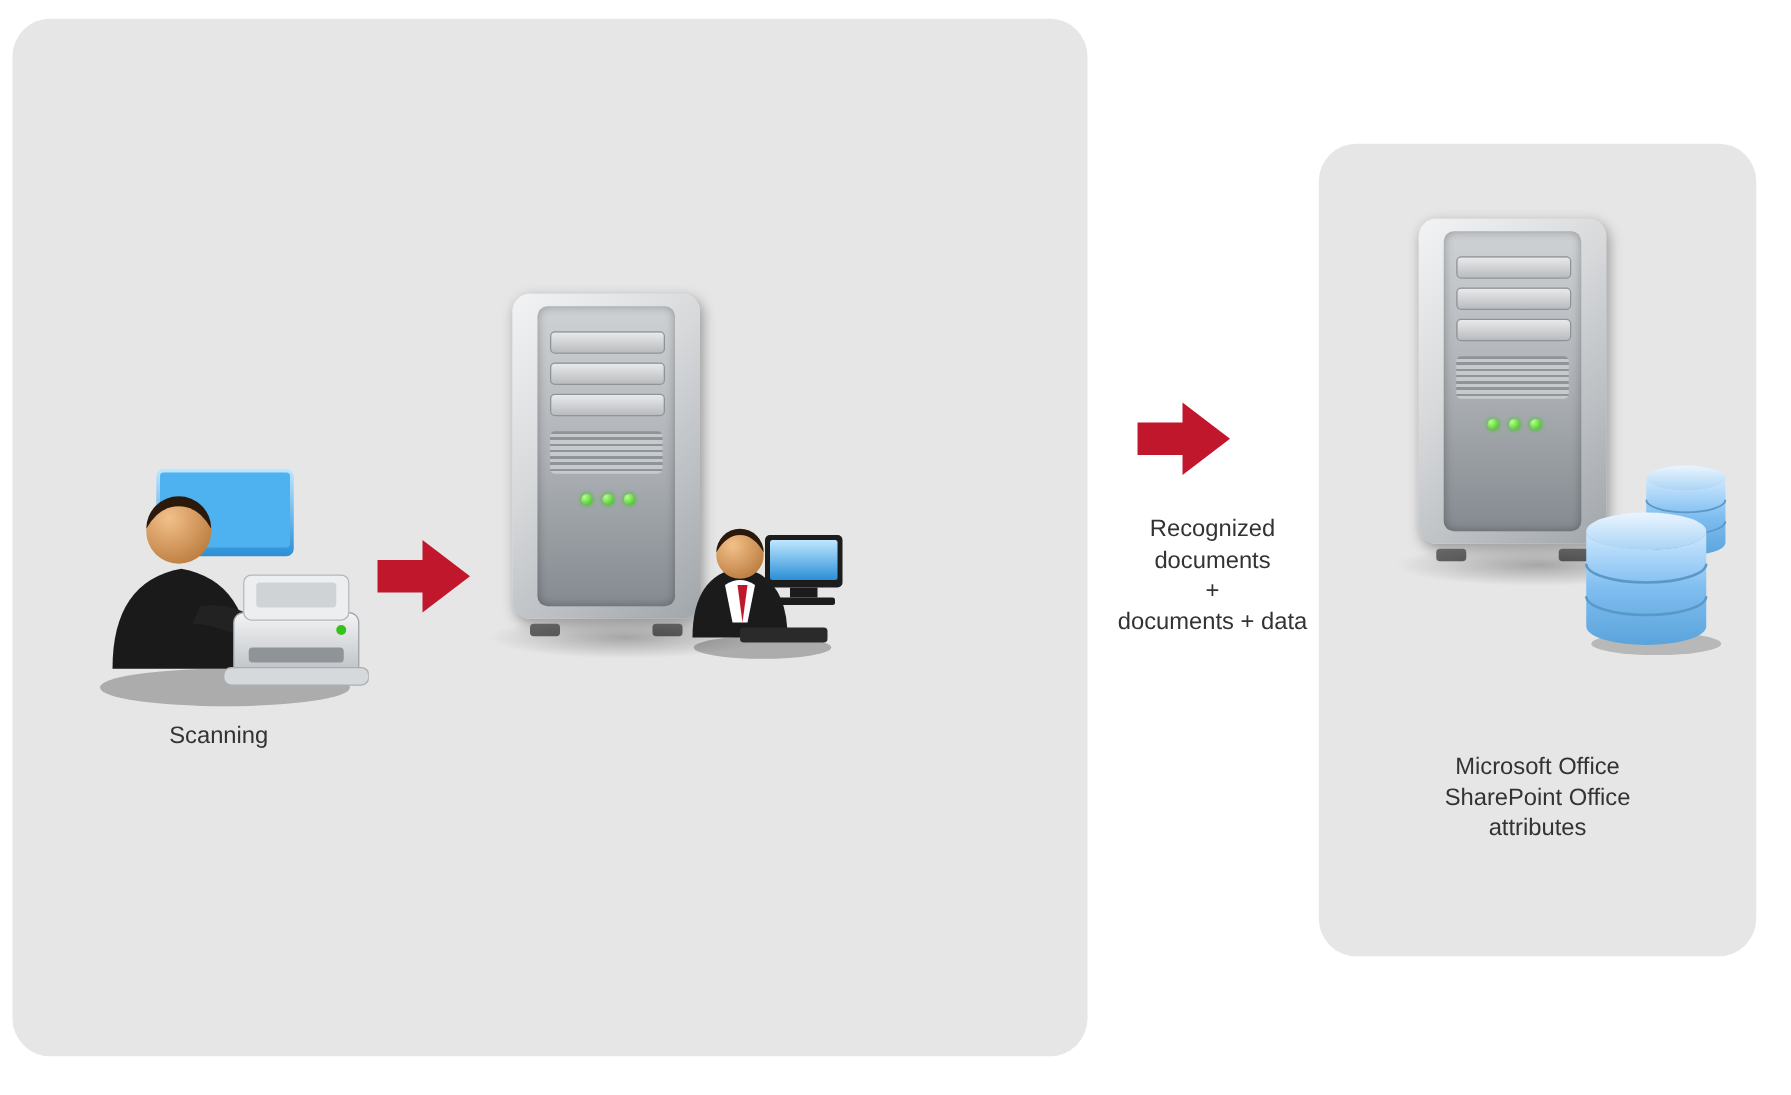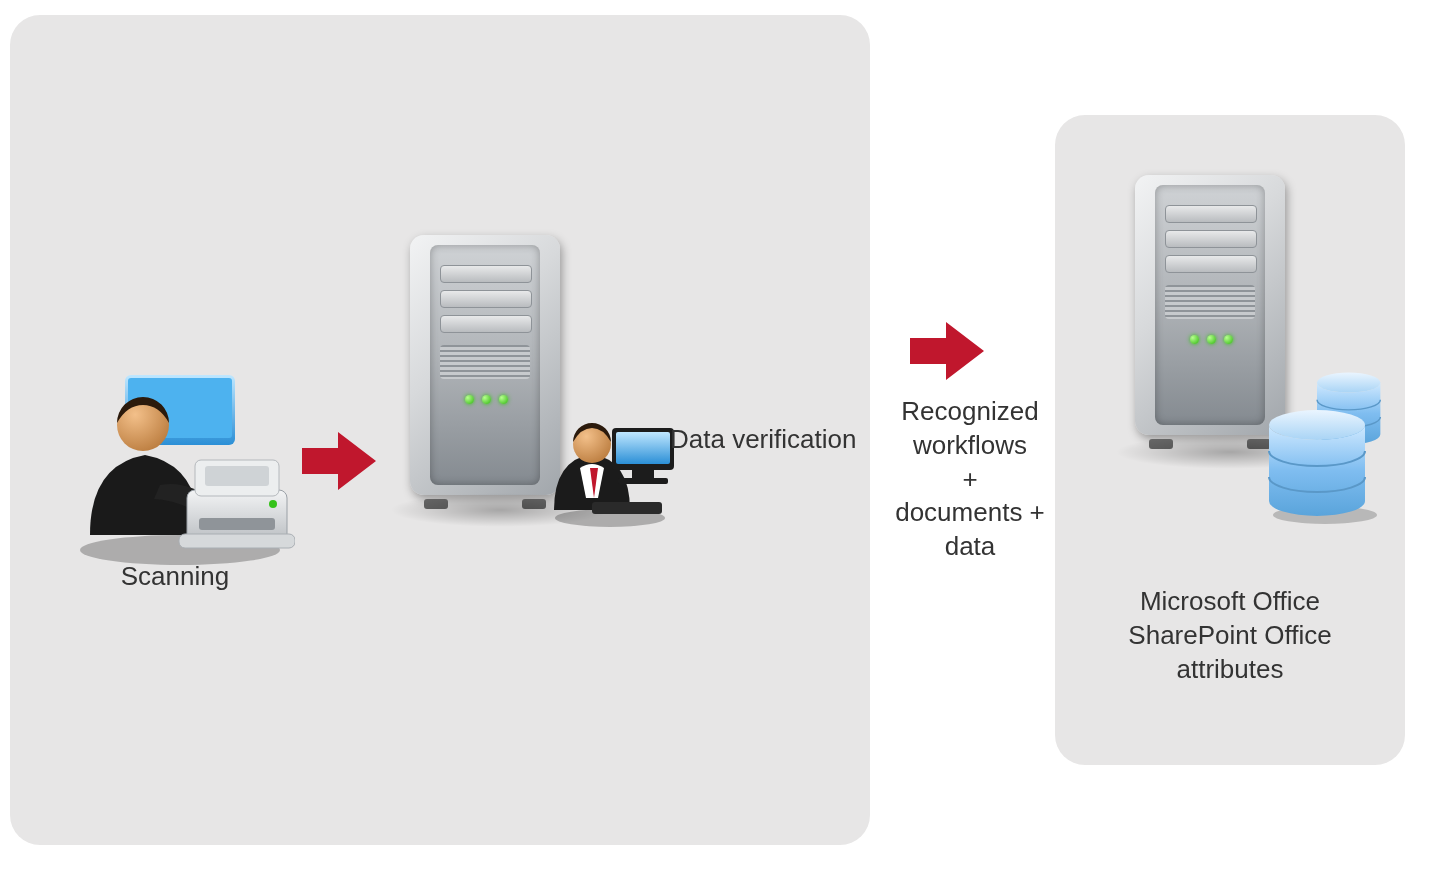--- a/index.html
+++ b/index.html
@@ -1,19 +1,19 @@
 <!DOCTYPE html>
 <html><head>
 <meta charset="utf-8">
 <style>
   html,body{margin:0;padding:0;width:1433px;height:876px;font-family:Arial,Helvetica,sans-serif;background:#fff;color:#333;}
   .panel{position:absolute;background:#e7e6e6;border-radius:30px;}
   #panel-left{left:10px;top:15px;width:860px;height:830px;}
   #panel-right{left:1055px;top:115px;width:350px;height:650px;}
-  .label{position:absolute;text-align:center;font-size:26px;line-height:1.3;}
+  .label{position:absolute;text-align:center;font-size:19px;line-height:1.3;margin-top:17px;}
   
   .arrow{position:absolute;}
   .arrow svg{display:block;}
   
   .server{position:absolute;width:150px;height:270px;}
   .server .body{position:absolute;left:0;top:0;width:150px;height:260px;border-radius:14px;
     background:linear-gradient(135deg,#f2f3f4 0%,#d7d9db 40%,#a1a6ab 100%);
     box-shadow:2px 4px 10px rgba(0,0,0,.35);}
   .server .front{position:absolute;left:20px;top:10px;width:110px;height:240px;border-radius:8px;
     background:linear-gradient(180deg,#cfd2d5 0%,#aeb2b6 50%,#848a90 100%);
@@ -127,34 +127,33 @@
       <path d="M23 32 a19 19 0 0 1 38 0 q-8 -14 -19 -14 q-11 0 -19 14 z" fill="#2b1a0c"></path>
 
       <rect x="62" y="18" width="62" height="42" rx="4" fill="#1c1c1c"></rect>
       <rect x="66" y="22" width="54" height="32" rx="2" fill="url(#mon2)"></rect>
       <rect x="82" y="60" width="22" height="8" fill="#1c1c1c"></rect>
       <rect x="68" y="68" width="50" height="6" rx="2" fill="#1c1c1c"></rect>
 
       <rect x="42" y="92" width="70" height="12" rx="3" fill="#2a2a2a"></rect>
     </svg>
   </div>
-  <div class="label" style="left:660px;top:408px;width:200px;text-align:left;">Data verification</div>
 
 
 </div>
 
 <div class="arrow" style="left:908px;top:320px;">
   <svg width="78" height="62" viewBox="0 0 78 62">
     <path d="M2 18 h36 v-16 l38 29 -38 29 v-16 h-36 z" fill="#c0172d"></path>
   </svg>
 </div>
 
 <div class="label" style="left:880px;top:395px;width:180px;">
   <span>Recognized</span><br>
-  <span>workflows</span><br>
+  <span>documents</span><br>
   <span>+</span><br>
   <span>documents + data</span>
 </div>
 
 <div id="panel-right" class="panel">
   <div class="server" style="left:80px;top:60px;">
     <div class="body"></div>
       <div class="front"></div>
     <div class="drive d1"></div>
       <div class="drive d2"></div>

